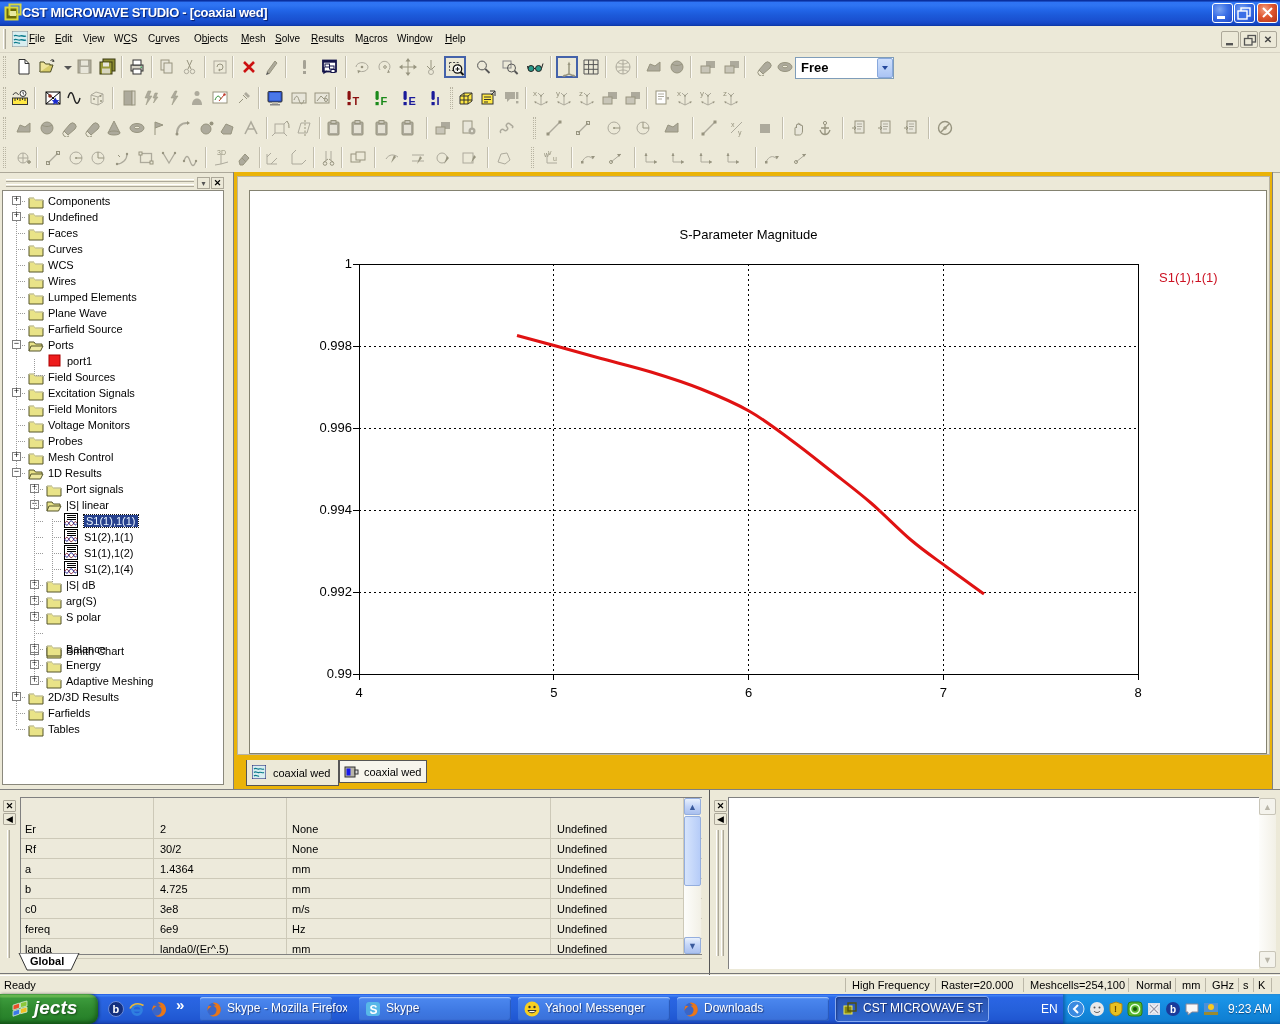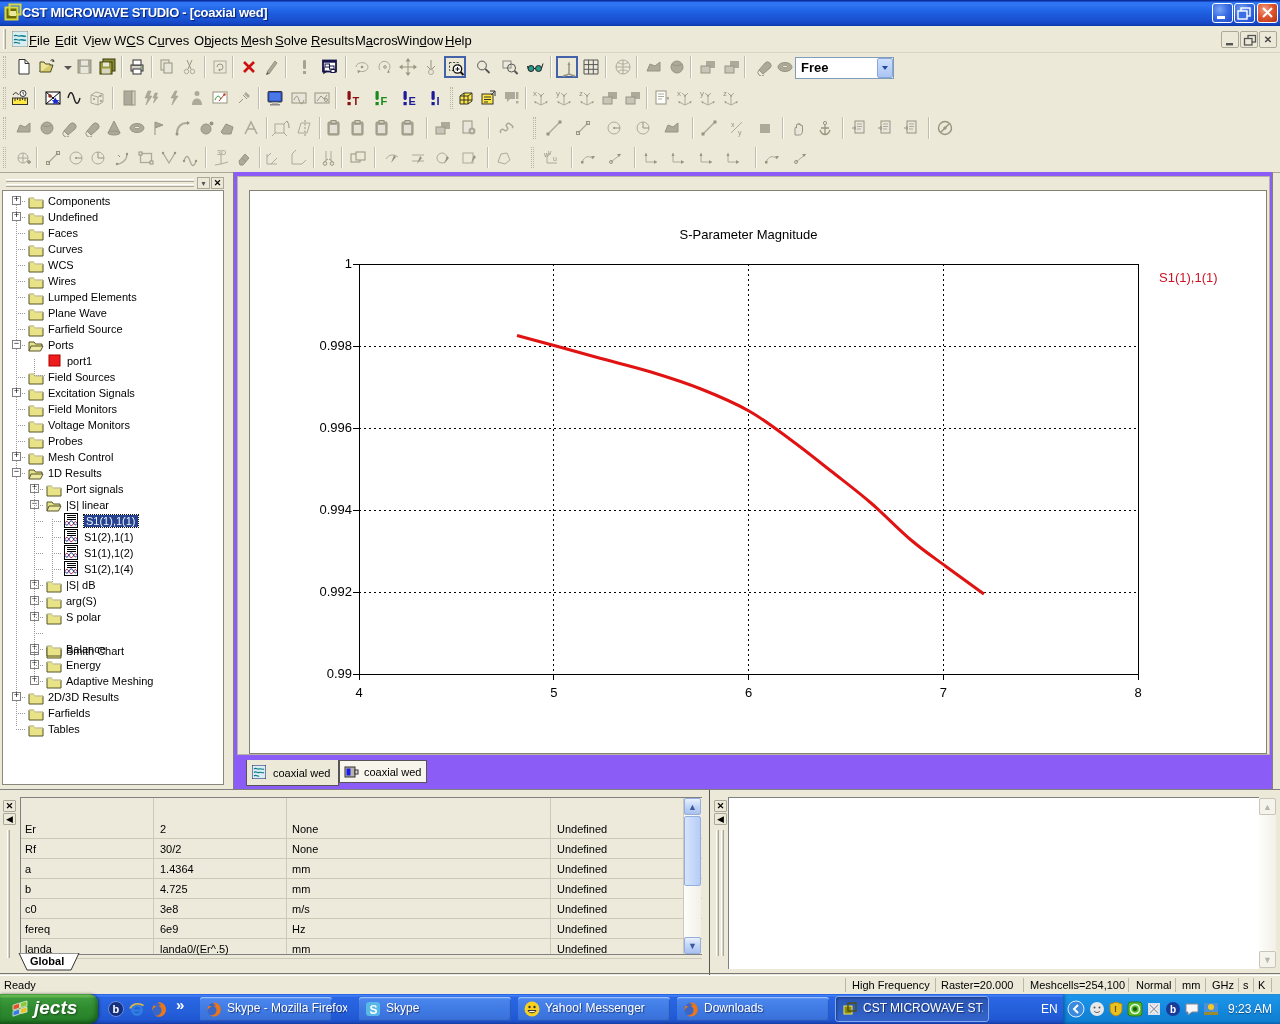--- a/index.html
+++ b/index.html
@@ -6,37 +6,37 @@
 .abs{position:absolute}
 
 #title{left:0;top:0;width:1280px;height:26px;
 background:linear-gradient(180deg,#0a2f9e 0%,#0a2f9e 4%,#2e73f4 8%,#2f74f2 20%,#2266e8 38%,#1c5ada 58%,#1a52d2 75%,#1648c8 88%,#1040b8 96%,#0c339c 100%);}
 #title .txt{left:22px;top:5px;color:#fff;font-size:13px;font-weight:bold;letter-spacing:-.3px;text-shadow:1px 1px 1px rgba(0,20,90,.85)}
 .wbtn{top:3px;width:21px;height:20px;border-radius:3px;border:1px solid #fff;}
 .wbtn.b{background:radial-gradient(circle at 35% 30%,#7ba4f2 0%,#3b6fe6 45%,#1e48c8 100%)}
 .wbtn.r{background:radial-gradient(circle at 35% 30%,#f2a083 0%,#e0572f 45%,#b03318 100%)}
 
 #menubar{left:0;top:26px;width:1280px;height:27px;background:#ece9d8;border-bottom:1px solid #d8d4c4}
-.menu{top:7px;font-size:13px;color:#000}
+.menu{top:7px;font-size:10px;color:#000}
 .mdibtn{top:5px;width:18px;height:17px;background:#ece9d8;border:1px solid #aca899;border-radius:2px;color:#444;font-size:10px;text-align:center;line-height:15px;font-weight:bold}
 
 .tbrow{left:0;width:1280px;background:#ece9d8}
 .grip{width:3px;border-left:1px dotted #b8b4a2;border-right:1px dotted #b8b4a2}
 .vsep{width:2px;border-left:1px solid #c2bead;border-right:1px solid #fbfaf5}
 .ic{width:22px;height:22px}
 .ic svg{position:absolute;left:2px;top:2px}
 .pressed{border:2px solid #4462aa;background:#ebe8d6}
 
 #treepane{left:2px;top:175px;width:222px;height:612px}
 #treewhite{left:0px;top:15px;width:222px;height:595px;background:#fff;border:1px solid #8a887c}
 .trow{position:absolute;left:0;height:16px;font-size:11px;color:#000;white-space:nowrap}
 .trow .lbl{position:absolute;top:2px}
 .ebox{position:absolute;width:9px;height:9px;top:3px;background:#fff;border:1px solid #7f7f7f;color:#000;font-size:9px;line-height:7px;text-align:center;font-family:"Liberation Mono",monospace}
 .sel{background:#26418e;color:#e8f4ff;outline:1px dotted #111}
-#mdi{left:233px;top:172px;width:1040px;height:618px;background:#8b5cf6;border-left:1px solid #808080;border-right:1px solid #808080}
+#mdi{left:233px;top:172px;width:1040px;height:618px;background:#eab308;border-left:1px solid #808080;border-right:1px solid #808080}
 #plotwin{left:3px;top:4px;width:1033px;height:579px;background:#ece9d8;border:1px solid #b8b4a4}
 #plotwhite{left:11px;top:13px;width:1018px;height:564px;background:#fff;border:1px solid #848270}
 .tab{top:587px;height:25px;background:#ece9d8;border:1px solid #555;font-size:11px}
 
 .ct{position:absolute;font-size:13px;color:#000;white-space:nowrap}
 
 #dockL{left:0;top:789px;width:703px;height:186px;background:#ece9d8;border-top:1px solid #808080}
 #dockR{left:703px;top:789px;width:577px;height:186px;background:#ece9d8;border-top:1px solid #808080}
 .mini{width:13px;height:12px;background:#ece9d8;border:1px solid #aca899;font-size:9px;text-align:center;line-height:11px;color:#000;border-radius:1px}
 .groove{width:3px;border-left:1px solid #fff;border-right:1px solid #aca899;background:#d8d4c4}

